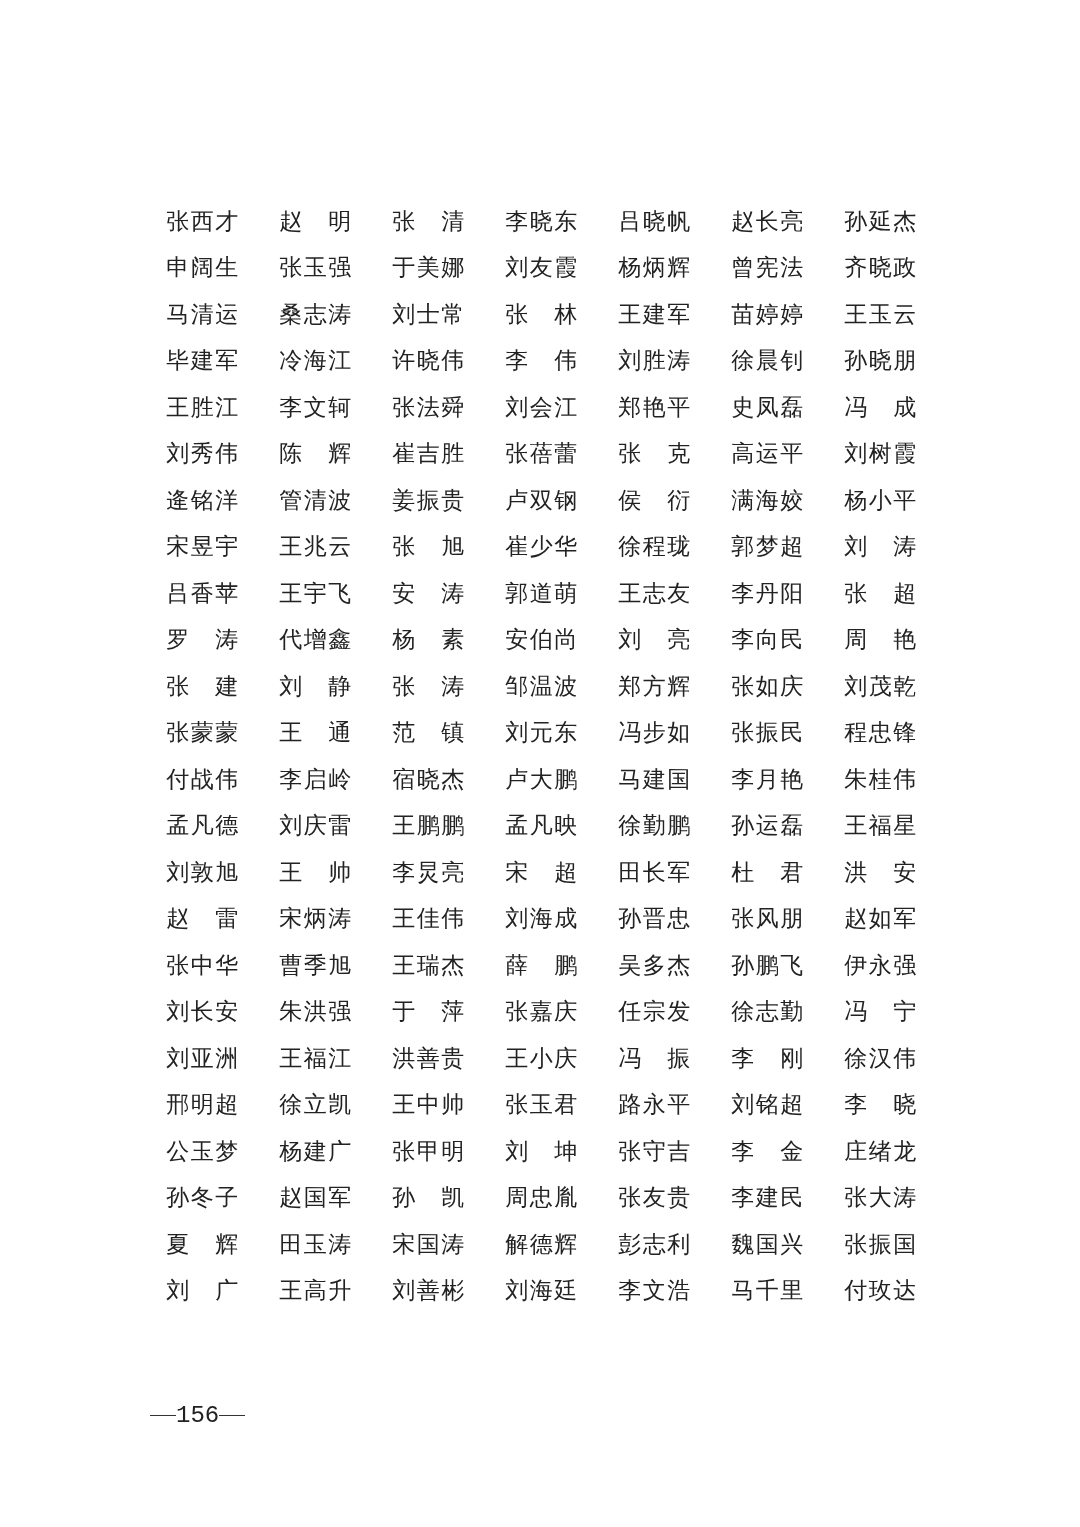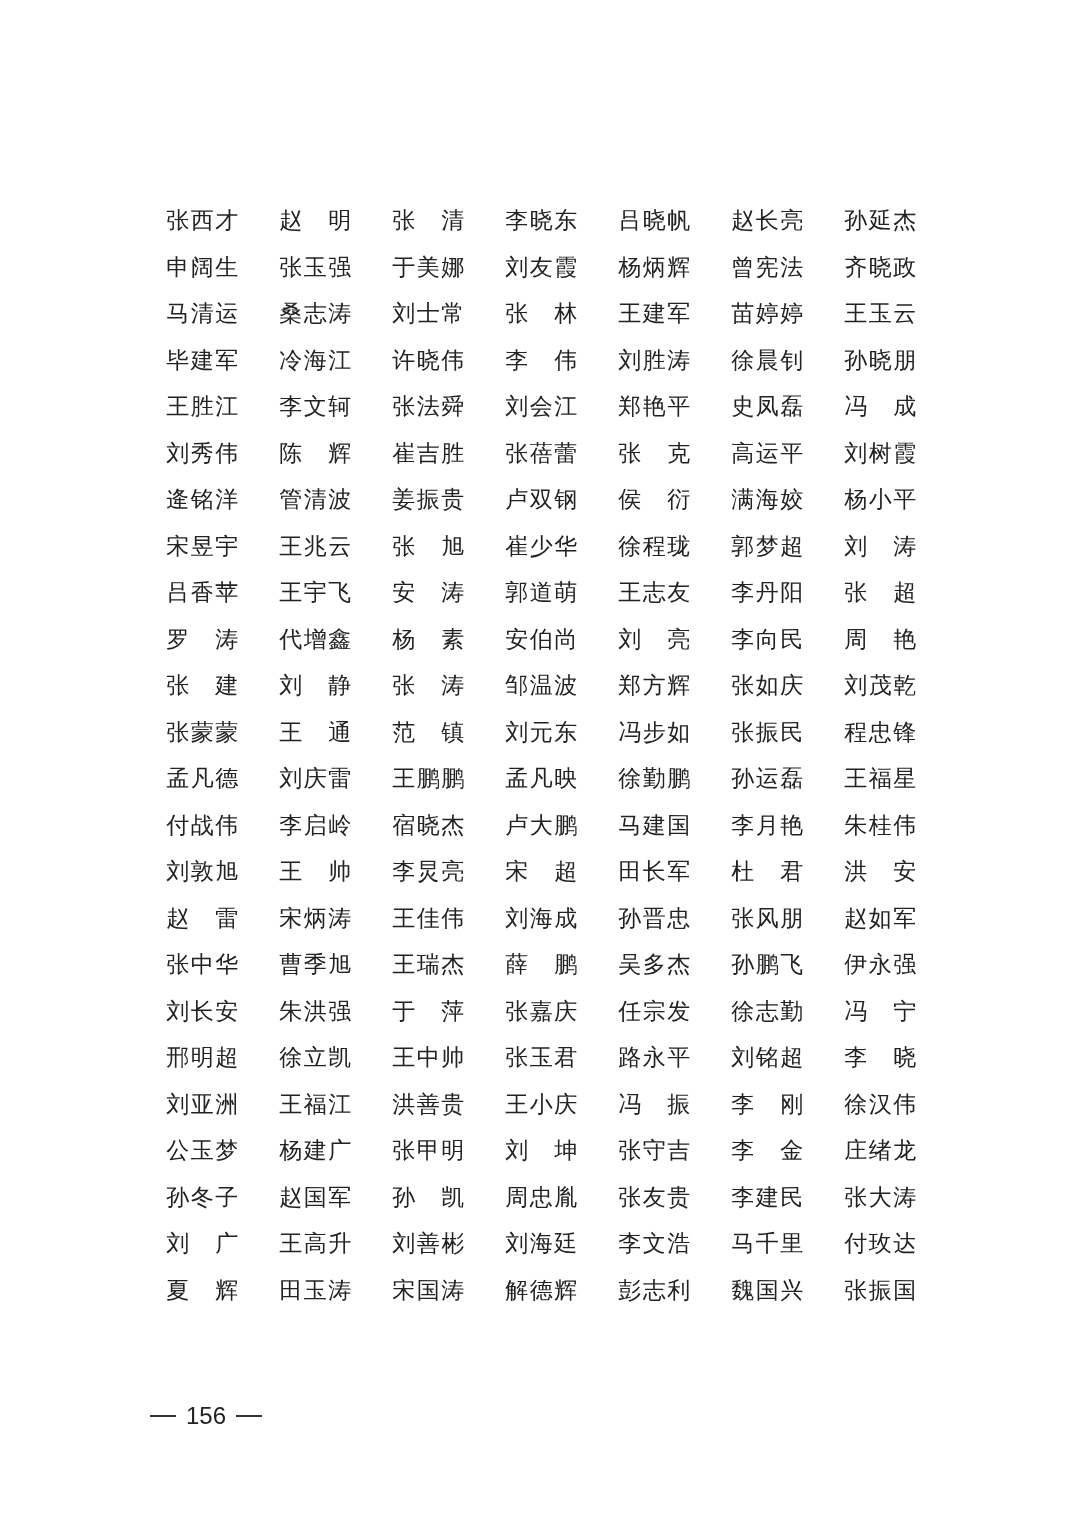--- a/index.html
+++ b/index.html
@@ -25,21 +25,21 @@
     }
     .name-grid {
       position: absolute;
       left: 166px;
       top: 197px;
       width: 760px;
     }
     .name-row {
       display: flex;
       height: 46.5px;
-      align-items: flex-start;
+      align-items: flex-end;
     }
     .name-cell {
       width: 113px;
       flex: 0 0 113px;
       font-size: 23px;
       line-height: 46px;
       letter-spacing: 1px;
       white-space: pre;
       color: #222222;
     }
@@ -50,24 +50,23 @@
     }
     .name-cell.two .c:first-child {
       margin-right: 24.5px;
     }
     .page-number {
       position: absolute;
       left: 150px;
       top: 1402px;
       font-size: 24px;
       color: #222222;
-      font-family: Liberation Sans, sans-serif;
+      font-family: Liberation Mono, monospace;
       display: flex;
       align-items: center;
-      gap: 10px;
     }
     .dash {
       display: inline-block;
       width: 26px;
       height: 1.5px;
       background: #333333;
     }
   </style>
 </head>
 <body>
@@ -176,38 +175,38 @@
       <div class="name-row">
         <div class="name-cell"><span class="c">张</span><span class="c">蒙</span><span class="c">蒙</span></div>
         <div class="name-cell two"><span class="c">王</span><span class="c">通</span></div>
         <div class="name-cell two"><span class="c">范</span><span class="c">镇</span></div>
         <div class="name-cell"><span class="c">刘</span><span class="c">元</span><span class="c">东</span></div>
         <div class="name-cell"><span class="c">冯</span><span class="c">步</span><span class="c">如</span></div>
         <div class="name-cell"><span class="c">张</span><span class="c">振</span><span class="c">民</span></div>
         <div class="name-cell"><span class="c">程</span><span class="c">忠</span><span class="c">锋</span></div>
       </div>
       <div class="name-row">
+        <div class="name-cell"><span class="c">付</span><span class="c">战</span><span class="c">伟</span></div>
+        <div class="name-cell"><span class="c">李</span><span class="c">启</span><span class="c">岭</span></div>
+        <div class="name-cell"><span class="c">宿</span><span class="c">晓</span><span class="c">杰</span></div>
+        <div class="name-cell"><span class="c">卢</span><span class="c">大</span><span class="c">鹏</span></div>
+        <div class="name-cell"><span class="c">马</span><span class="c">建</span><span class="c">国</span></div>
+        <div class="name-cell"><span class="c">李</span><span class="c">月</span><span class="c">艳</span></div>
+        <div class="name-cell"><span class="c">朱</span><span class="c">桂</span><span class="c">伟</span></div>
+      </div>
+      <div class="name-row">
         <div class="name-cell"><span class="c">孟</span><span class="c">凡</span><span class="c">德</span></div>
         <div class="name-cell"><span class="c">刘</span><span class="c">庆</span><span class="c">雷</span></div>
         <div class="name-cell"><span class="c">王</span><span class="c">鹏</span><span class="c">鹏</span></div>
         <div class="name-cell"><span class="c">孟</span><span class="c">凡</span><span class="c">映</span></div>
         <div class="name-cell"><span class="c">徐</span><span class="c">勤</span><span class="c">鹏</span></div>
         <div class="name-cell"><span class="c">孙</span><span class="c">运</span><span class="c">磊</span></div>
         <div class="name-cell"><span class="c">王</span><span class="c">福</span><span class="c">星</span></div>
       </div>
       <div class="name-row">
-        <div class="name-cell"><span class="c">付</span><span class="c">战</span><span class="c">伟</span></div>
-        <div class="name-cell"><span class="c">李</span><span class="c">启</span><span class="c">岭</span></div>
-        <div class="name-cell"><span class="c">宿</span><span class="c">晓</span><span class="c">杰</span></div>
-        <div class="name-cell"><span class="c">卢</span><span class="c">大</span><span class="c">鹏</span></div>
-        <div class="name-cell"><span class="c">马</span><span class="c">建</span><span class="c">国</span></div>
-        <div class="name-cell"><span class="c">李</span><span class="c">月</span><span class="c">艳</span></div>
-        <div class="name-cell"><span class="c">朱</span><span class="c">桂</span><span class="c">伟</span></div>
-      </div>
-      <div class="name-row">
         <div class="name-cell"><span class="c">刘</span><span class="c">敦</span><span class="c">旭</span></div>
         <div class="name-cell two"><span class="c">王</span><span class="c">帅</span></div>
         <div class="name-cell"><span class="c">李</span><span class="c">炅</span><span class="c">亮</span></div>
         <div class="name-cell two"><span class="c">宋</span><span class="c">超</span></div>
         <div class="name-cell"><span class="c">田</span><span class="c">长</span><span class="c">军</span></div>
         <div class="name-cell two"><span class="c">杜</span><span class="c">君</span></div>
         <div class="name-cell two"><span class="c">洪</span><span class="c">安</span></div>
       </div>
       <div class="name-row">
         <div class="name-cell two"><span class="c">赵</span><span class="c">雷</span></div>
@@ -230,72 +229,72 @@
       <div class="name-row">
         <div class="name-cell"><span class="c">刘</span><span class="c">长</span><span class="c">安</span></div>
         <div class="name-cell"><span class="c">朱</span><span class="c">洪</span><span class="c">强</span></div>
         <div class="name-cell two"><span class="c">于</span><span class="c">萍</span></div>
         <div class="name-cell"><span class="c">张</span><span class="c">嘉</span><span class="c">庆</span></div>
         <div class="name-cell"><span class="c">任</span><span class="c">宗</span><span class="c">发</span></div>
         <div class="name-cell"><span class="c">徐</span><span class="c">志</span><span class="c">勤</span></div>
         <div class="name-cell two"><span class="c">冯</span><span class="c">宁</span></div>
       </div>
       <div class="name-row">
+        <div class="name-cell"><span class="c">刘</span><span class="c">亚</span><span class="c">洲</span></div>
+        <div class="name-cell"><span class="c">王</span><span class="c">福</span><span class="c">江</span></div>
+        <div class="name-cell"><span class="c">洪</span><span class="c">善</span><span class="c">贵</span></div>
+        <div class="name-cell"><span class="c">王</span><span class="c">小</span><span class="c">庆</span></div>
+        <div class="name-cell two"><span class="c">冯</span><span class="c">振</span></div>
+        <div class="name-cell two"><span class="c">李</span><span class="c">刚</span></div>
+        <div class="name-cell"><span class="c">徐</span><span class="c">汉</span><span class="c">伟</span></div>
+      </div>
+      <div class="name-row">
         <div class="name-cell"><span class="c">邢</span><span class="c">明</span><span class="c">超</span></div>
         <div class="name-cell"><span class="c">徐</span><span class="c">立</span><span class="c">凯</span></div>
         <div class="name-cell"><span class="c">王</span><span class="c">中</span><span class="c">帅</span></div>
         <div class="name-cell"><span class="c">张</span><span class="c">玉</span><span class="c">君</span></div>
         <div class="name-cell"><span class="c">路</span><span class="c">永</span><span class="c">平</span></div>
         <div class="name-cell"><span class="c">刘</span><span class="c">铭</span><span class="c">超</span></div>
         <div class="name-cell two"><span class="c">李</span><span class="c">晓</span></div>
       </div>
       <div class="name-row">
-        <div class="name-cell"><span class="c">刘</span><span class="c">亚</span><span class="c">洲</span></div>
-        <div class="name-cell"><span class="c">王</span><span class="c">福</span><span class="c">江</span></div>
-        <div class="name-cell"><span class="c">洪</span><span class="c">善</span><span class="c">贵</span></div>
-        <div class="name-cell"><span class="c">王</span><span class="c">小</span><span class="c">庆</span></div>
-        <div class="name-cell two"><span class="c">冯</span><span class="c">振</span></div>
-        <div class="name-cell two"><span class="c">李</span><span class="c">刚</span></div>
-        <div class="name-cell"><span class="c">徐</span><span class="c">汉</span><span class="c">伟</span></div>
-      </div>
-      <div class="name-row">
         <div class="name-cell"><span class="c">公</span><span class="c">玉</span><span class="c">梦</span></div>
         <div class="name-cell"><span class="c">杨</span><span class="c">建</span><span class="c">广</span></div>
         <div class="name-cell"><span class="c">张</span><span class="c">甲</span><span class="c">明</span></div>
         <div class="name-cell two"><span class="c">刘</span><span class="c">坤</span></div>
         <div class="name-cell"><span class="c">张</span><span class="c">守</span><span class="c">吉</span></div>
         <div class="name-cell two"><span class="c">李</span><span class="c">金</span></div>
         <div class="name-cell"><span class="c">庄</span><span class="c">绪</span><span class="c">龙</span></div>
       </div>
       <div class="name-row">
         <div class="name-cell"><span class="c">孙</span><span class="c">冬</span><span class="c">子</span></div>
         <div class="name-cell"><span class="c">赵</span><span class="c">国</span><span class="c">军</span></div>
         <div class="name-cell two"><span class="c">孙</span><span class="c">凯</span></div>
         <div class="name-cell"><span class="c">周</span><span class="c">忠</span><span class="c">胤</span></div>
         <div class="name-cell"><span class="c">张</span><span class="c">友</span><span class="c">贵</span></div>
         <div class="name-cell"><span class="c">李</span><span class="c">建</span><span class="c">民</span></div>
         <div class="name-cell"><span class="c">张</span><span class="c">大</span><span class="c">涛</span></div>
       </div>
       <div class="name-row">
+        <div class="name-cell two"><span class="c">夏</span><span class="c">辉</span></div>
+        <div class="name-cell"><span class="c">田</span><span class="c">玉</span><span class="c">涛</span></div>
+        <div class="name-cell"><span class="c">宋</span><span class="c">国</span><span class="c">涛</span></div>
+        <div class="name-cell"><span class="c">解</span><span class="c">德</span><span class="c">辉</span></div>
+        <div class="name-cell"><span class="c">彭</span><span class="c">志</span><span class="c">利</span></div>
+        <div class="name-cell"><span class="c">魏</span><span class="c">国</span><span class="c">兴</span></div>
+        <div class="name-cell"><span class="c">张</span><span class="c">振</span><span class="c">国</span></div>
+      </div>
+      <div class="name-row">
         <div class="name-cell two"><span class="c">刘</span><span class="c">广</span></div>
         <div class="name-cell"><span class="c">王</span><span class="c">高</span><span class="c">升</span></div>
         <div class="name-cell"><span class="c">刘</span><span class="c">善</span><span class="c">彬</span></div>
         <div class="name-cell"><span class="c">刘</span><span class="c">海</span><span class="c">廷</span></div>
         <div class="name-cell"><span class="c">李</span><span class="c">文</span><span class="c">浩</span></div>
         <div class="name-cell"><span class="c">马</span><span class="c">千</span><span class="c">里</span></div>
         <div class="name-cell"><span class="c">付</span><span class="c">玫</span><span class="c">达</span></div>
-      </div>
-      <div class="name-row">
-        <div class="name-cell two"><span class="c">夏</span><span class="c">辉</span></div>
-        <div class="name-cell"><span class="c">田</span><span class="c">玉</span><span class="c">涛</span></div>
-        <div class="name-cell"><span class="c">宋</span><span class="c">国</span><span class="c">涛</span></div>
-        <div class="name-cell"><span class="c">解</span><span class="c">德</span><span class="c">辉</span></div>
-        <div class="name-cell"><span class="c">彭</span><span class="c">志</span><span class="c">利</span></div>
-        <div class="name-cell"><span class="c">魏</span><span class="c">国</span><span class="c">兴</span></div>
-        <div class="name-cell"><span class="c">张</span><span class="c">振</span><span class="c">国</span></div>
       </div>
     </div>
 
   <div class="page-number">
     <span class="dash"></span>
     <span>156</span>
     <span class="dash"></span>
   </div>
 </div>
 

